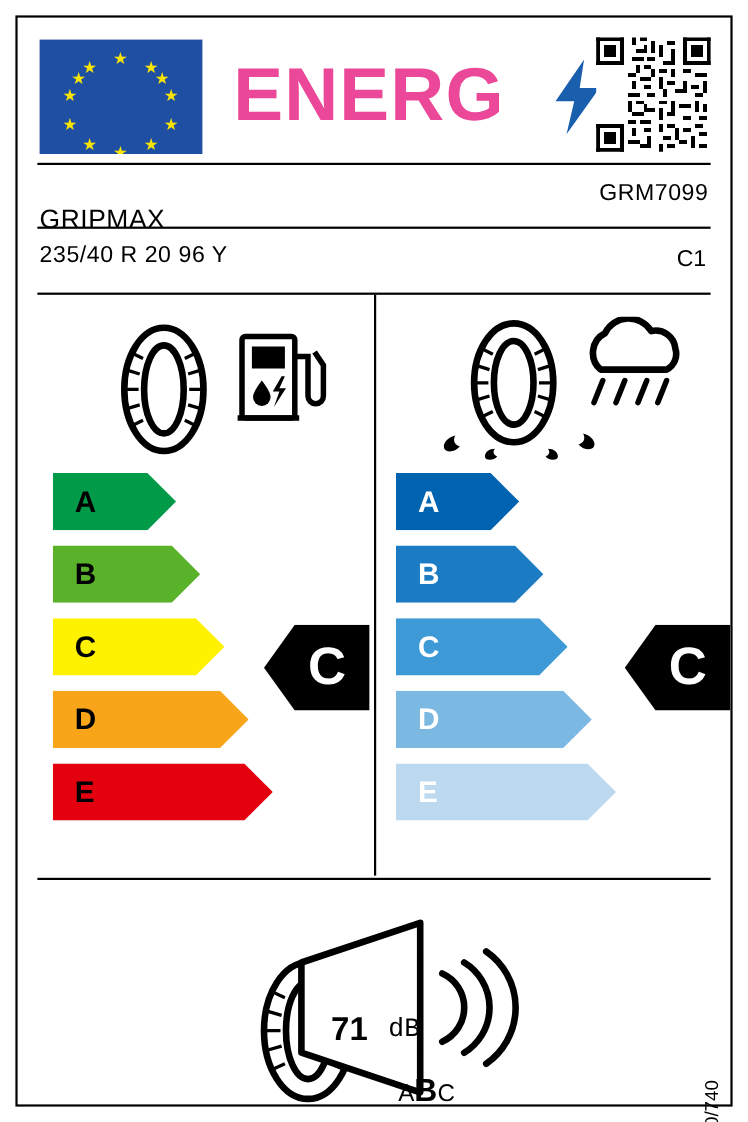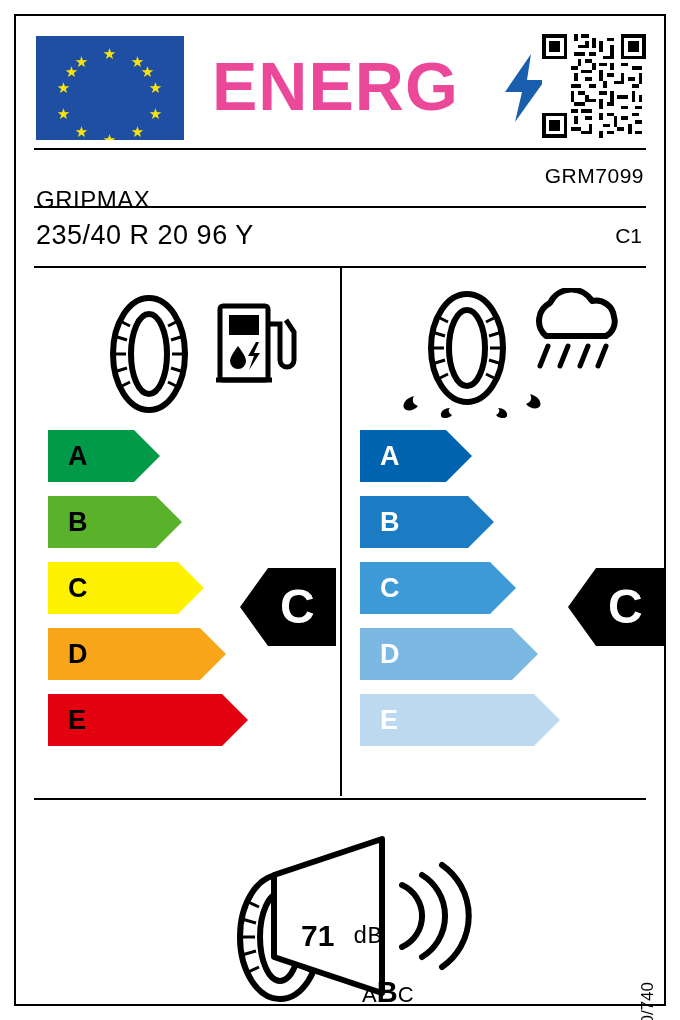--- a/index.html
+++ b/index.html
@@ -103,21 +103,21 @@
     position: absolute;
     right: 20px;
     top: 148px;
     font-size: 21px;
     letter-spacing: 0.5px;
   }
   .size {
     position: absolute;
     left: 20px;
     top: 204px;
-    font-size: 27px;
+    font-size: 21px;
     letter-spacing: 0.5px;
   }
   .class {
     position: absolute;
     right: 22px;
     top: 208px;
     font-size: 21px;
     text-align: center;
   }
 

